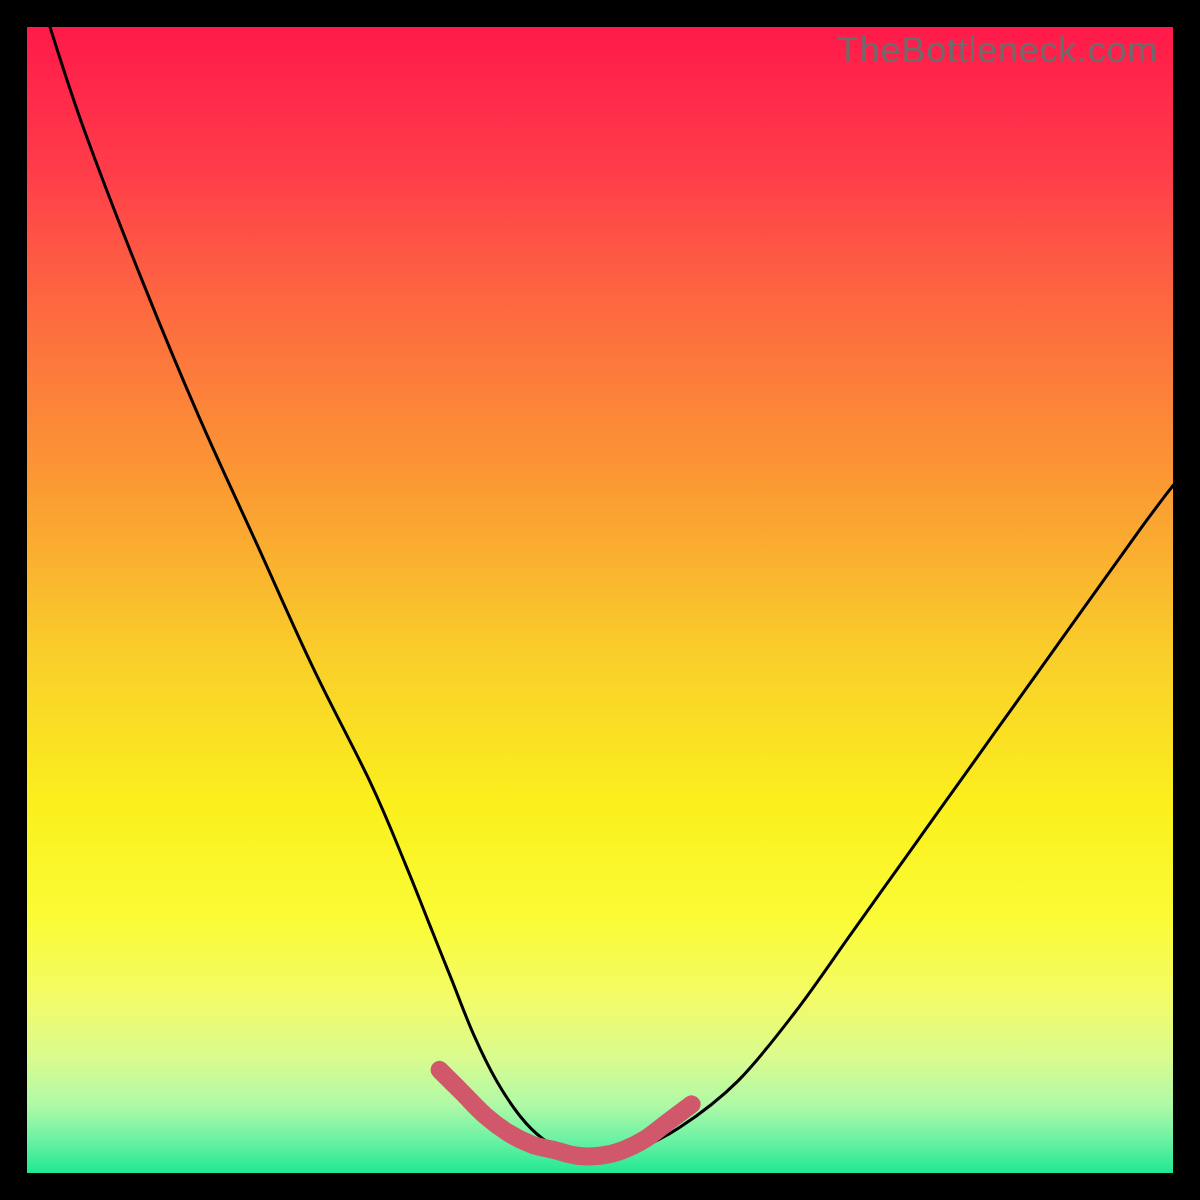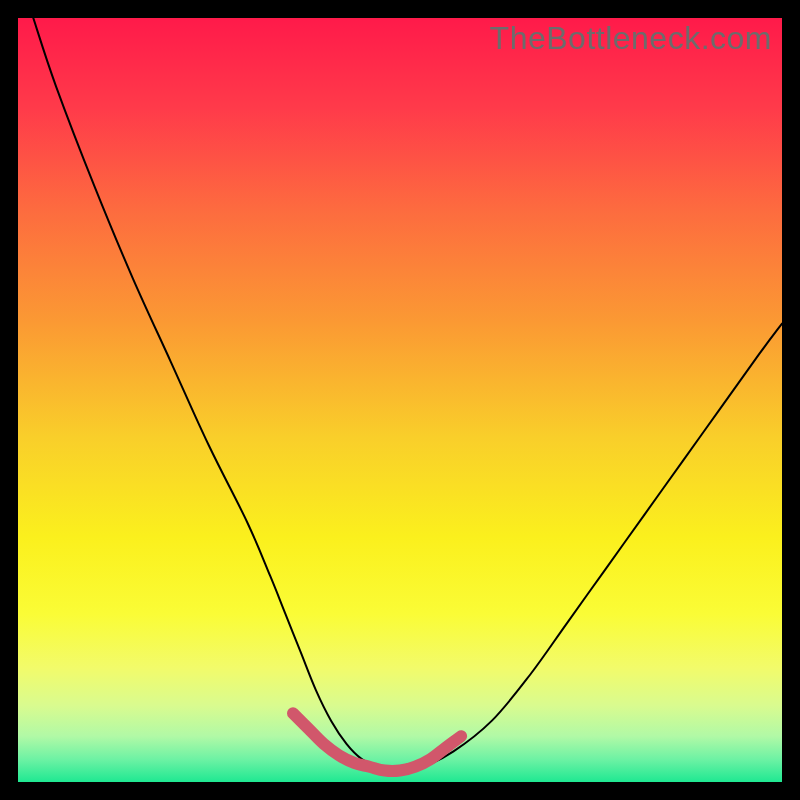--- a/index.html
+++ b/index.html
@@ -29,21 +29,21 @@
     left: 0;
     top: 0;
     width: 100%;
     height: 100%;
   }
   .watermark {
     position: absolute;
     top: 2px;
     right: 10px;
     font-family: Arial, Helvetica, sans-serif;
-    font-size: 32px;
+    font-size: 24px;
     letter-spacing: 0.5px;
     color: #6c6c6c;
     font-weight: 500;
     user-select: none;
   }
   svg.curve {
     position: absolute;
     left: 0;
     top: 0;
     width: 100%;

